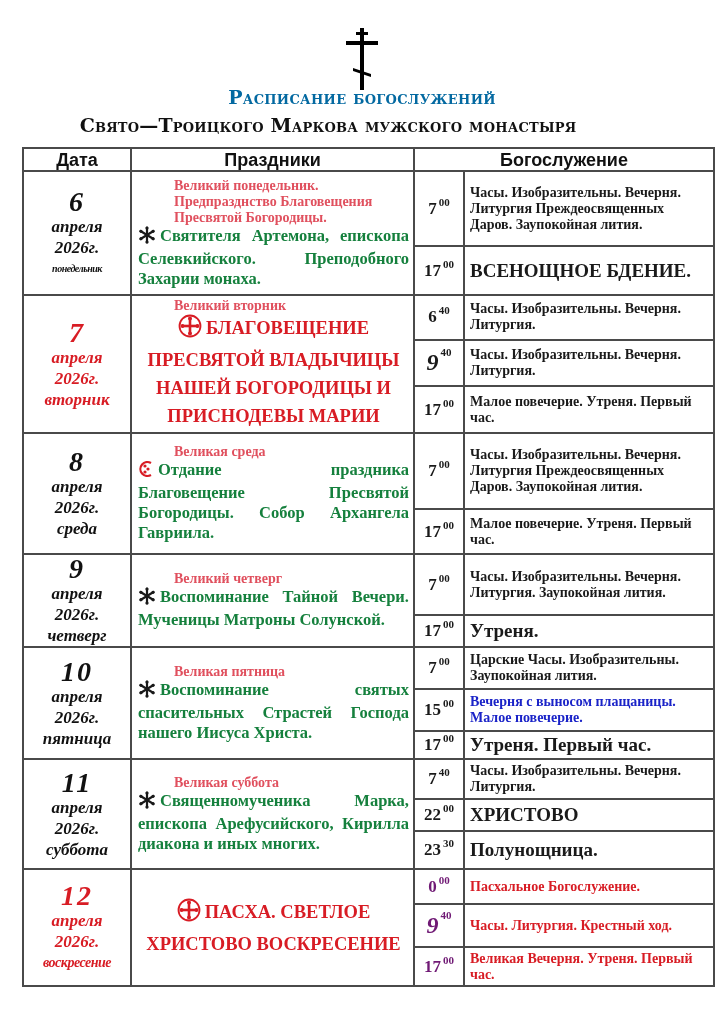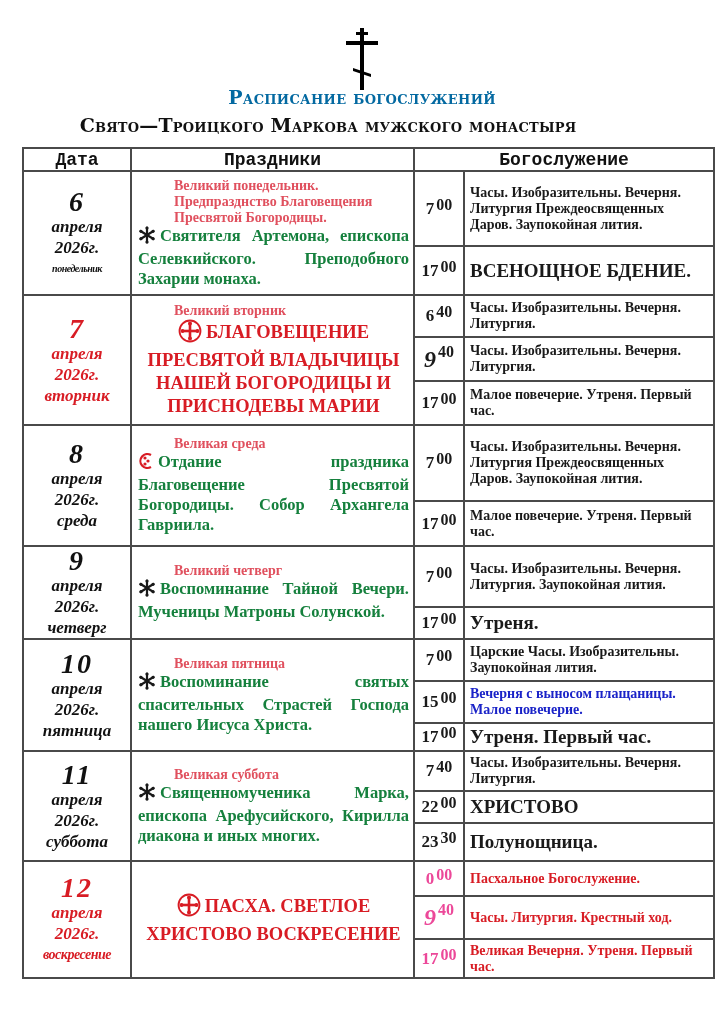--- a/index.html
+++ b/index.html
@@ -2,35 +2,35 @@
 <html><head>
 <meta charset="utf-8">
 <style>
   html, body { margin: 0; padding: 0; background: #ffffff; }
   body { width: 724px; height: 1024px; position: relative; overflow: hidden; font-family: "Liberation Serif", serif; color: #1a1a1a; }
   .cross { position: absolute; left: 344px; top: 28px; width: 36px; height: 62px; }
   .title1 { position: absolute; left: 0; width: 724px; top: 86px; text-align: center; font-family: "DejaVu Serif", serif; font-weight: bold; font-size: 19px; letter-spacing: 0.3px; color: #0369a1; font-variant: small-caps; }
   .title2 { position: absolute; left: 0; width: 656px; top: 114px; text-align: center; font-family: "DejaVu Serif", serif; font-weight: bold; font-size: 19px; letter-spacing: 0.2px; color: #111; font-variant: small-caps; white-space: nowrap; }
   table.sched { position: absolute; left: 22px; top: 147px; width: 691px; border-collapse: collapse; table-layout: fixed; }
   table.sched td, table.sched th { border: 2px solid #4a4a4a; padding: 0; vertical-align: middle; }
-  th { font-family: Liberation Mono, monospace; font-weight: bold; font-size: 18px; height: 21px; line-height: 20px; color: #111; }
+  th { font-family: Liberation Sans, sans-serif; font-weight: bold; font-size: 18px; height: 21px; line-height: 20px; color: #111; }
   col.c1 { width: 108px; } col.c2 { width: 283px; } col.c3 { width: 50px; } col.c4 { width: 250px; }
   .date { text-align: center; font-style: italic; font-weight: bold; color: #111; }
   .date .num { display: block; font-size: 28px; line-height: 28px; letter-spacing: 2px; }
   .date .mon, .date .yr, .date .wd { display: block; font-size: 17px; line-height: 21px; }
   .date.red { color: #d81c24; }
   .feast { padding: 2px 4px 2px 6px !important; }
   .feast .day-title { display: block; color: #e0505e; font-weight: bold; font-size: 14px; line-height: 16px; padding-left: 36px; }
   .feast .saint { display: block; font-weight: bold; font-size: 16.5px; line-height: 20px; text-align: justify; color: #15803d; }
-  .feast .big { display: block; color: #d81c24; font-weight: bold; font-size: 18.5px; line-height: 23px; text-align: center; }
+  .feast .big { display: block; color: #d81c24; font-weight: bold; font-size: 18.5px; line-height: 28px; text-align: center; }
   .sym { display: inline-block; vertical-align: middle; margin-right: 4px; }
   .time { text-align: center; font-weight: bold; font-size: 17px; white-space: nowrap; color: #1a1a1a; }
-  .time sup { font-size: 16px; position: relative; top: -3px; vertical-align: top; margin-left: 2px; }
+  .time sup { font-size: 11px; position: relative; top: -3px; vertical-align: top; margin-left: 2px; }
   .time .nine { font-style: italic; font-size: 24px; }
-  .time.red { color: #ec4899; }
+  .time.red { color: #701a75; }
   .svc { font-weight: bold; font-size: 14px; line-height: 16px; padding: 2px 4px 2px 5px !important; color: #1a1a1a; }
   .svc.big-text { font-size: 19px; border-radius: 22px; }
   .svc.blue { color: #1a23c8; }
   .svc.red { color: #d81c24; }
 </style>
 </head>
 <body>
 
 <svg class="cross" viewBox="0 0 36 62">
   <rect x="16" y="0" width="4" height="62" fill="#000"></rect>

